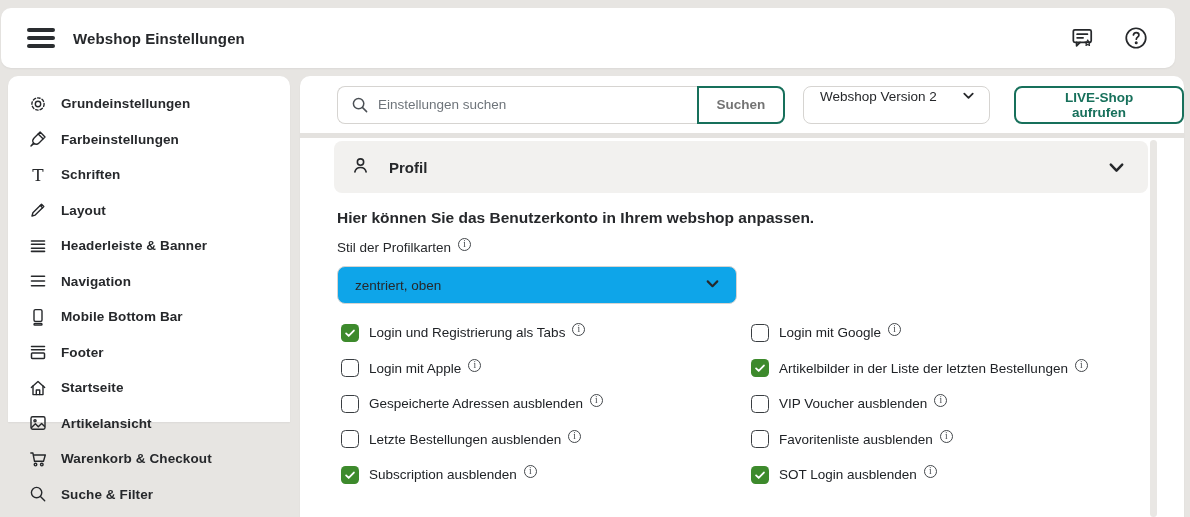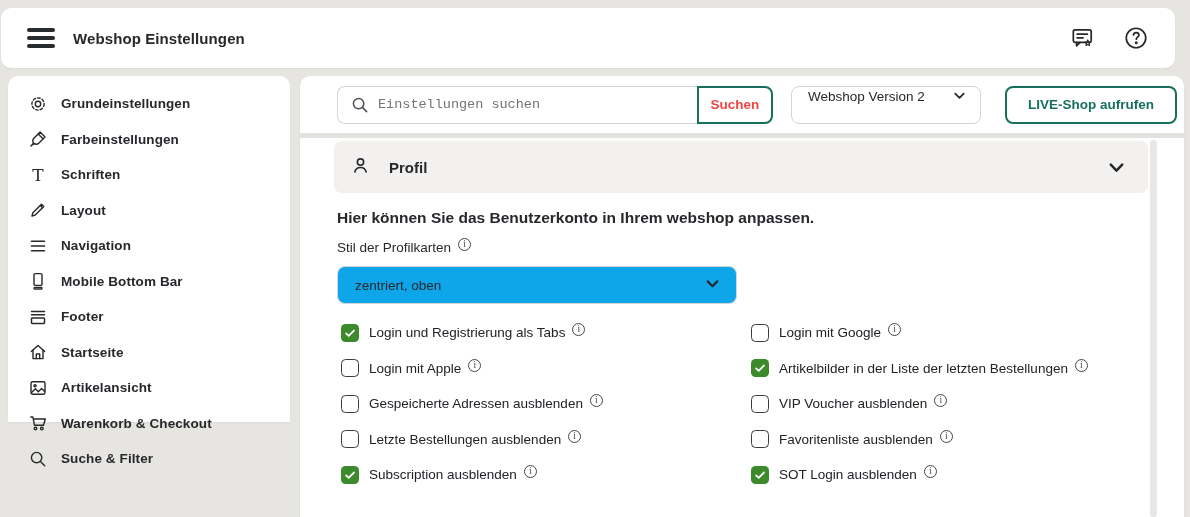--- a/index.html
+++ b/index.html
@@ -27,26 +27,26 @@
   .side-item { height:35.5px; display:flex; align-items:center; padding-left:20px; cursor:pointer; }
   .side-icon { width:20px; height:20px; display:flex; align-items:center; justify-content:center; flex:0 0 20px; }
   .side-label { margin-left:13px; font-size:13.5px; font-weight:700; letter-spacing:.1px; }
 
   
   #main-card { left:300px; top:76px; width:884px; height:441px; border-radius:10px 10px 0 0; }
   #toolbar { height:57px; display:flex; align-items:center; padding-left:37px; }
   #toolbar-divider { height:5px; background:#e4e2df; }
   .search-wrap { position:relative; display:flex; }
   #search-input { width:360px; height:38px; border:1px solid #d6d4d1; border-right:none;
-    border-radius:8px 0 0 8px; padding:0 12px 0 40px; font-size:13.5px; font-family:Liberation Mono, monospace;
+    border-radius:8px 0 0 8px; padding:0 12px 0 40px; font-size:13.5px; font-family:Liberation Sans, sans-serif;
     color:#26282b; outline:none; }
   #search-input::placeholder { color:#6e747a; }
   .search-glyph { position:absolute; left:13px; top:9px; pointer-events:none; }
-  #search-btn { width:76px; height:38px; border:2px solid #17705b; border-radius:0 8px 8px 0;
-    background:#fff; color:#ef4444; font-weight:700; font-size:13.5px; cursor:pointer; font-family:"Liberation Sans",sans-serif; }
+  #search-btn { width:88px; height:38px; border:2px solid #17705b; border-radius:0 8px 8px 0;
+    background:#fff; color:#737373; font-weight:700; font-size:13.5px; cursor:pointer; font-family:"Liberation Sans",sans-serif; }
   #version-select { margin-left:18px; width:190px; height:38px; border:1px solid #d6d4d1; border-radius:8px;
     display:flex; align-items:center; justify-content:space-between; padding:0 13px 16px 16px; font-size:13.5px; cursor:pointer; background:#fff; }
   #live-btn { margin-left:24px; height:38px; padding:0 21px; border:2px solid #17705b; border-radius:8px;
     background:#fff; color:#17705b; font-weight:700; font-size:13.5px; cursor:pointer; font-family:"Liberation Sans",sans-serif; }
 
   #scroll-track { position:absolute; right:27px; top:64px; bottom:0; width:7px; background:#e9e7e4; border-radius:4px; }
 
   #content { padding:3px 36px 0 34px; }
   #profil-bar { height:52px; background:#f2f1ef; border-radius:8px; display:flex; align-items:center;
     padding:0 22px 0 16px; cursor:pointer;gap:8px; }
@@ -135,20 +135,31 @@
   <div class="side-item">
     <span class="side-icon">
           <svg class="stroke" width="20" height="20" viewBox="0 0 20 20">
             <path d="M4 16l.9-3.2L13.5 4.2l2.3 2.3-8.6 8.6L4 16z"></path>
             <line x1="12.3" y1="5.4" x2="14.6" y2="7.7"></line>
           </svg>
         </span>
     <span class="side-label">Layout</span>
   </div>
 
+  <div class="side-item">
+    <span class="side-icon">
+          <svg class="stroke" width="20" height="20" viewBox="0 0 20 20" style="stroke-width:1.6">
+            <line x1="3.5" y1="5" x2="16.5" y2="5"></line>
+            <line x1="3.5" y1="8.2" x2="16.5" y2="8.2"></line>
+            <line x1="3.5" y1="12.2" x2="16.5" y2="12.2"></line>
+            <line x1="3.5" y1="15.4" x2="16.5" y2="15.4"></line>
+          </svg>
+        </span>
+    <span class="side-label">Headerleiste &amp; Banner</span>
+  </div>
 
   <div class="side-item">
     <span class="side-icon">
           <svg class="stroke" width="20" height="20" viewBox="0 0 20 20" style="stroke-width:1.6">
             <line x1="3.5" y1="5.2" x2="16.5" y2="5.2"></line>
             <line x1="3.5" y1="10" x2="16.5" y2="10"></line>
             <line x1="3.5" y1="14.8" x2="16.5" y2="14.8"></line>
           </svg>
         </span>
     <span class="side-label">Navigation</span>

